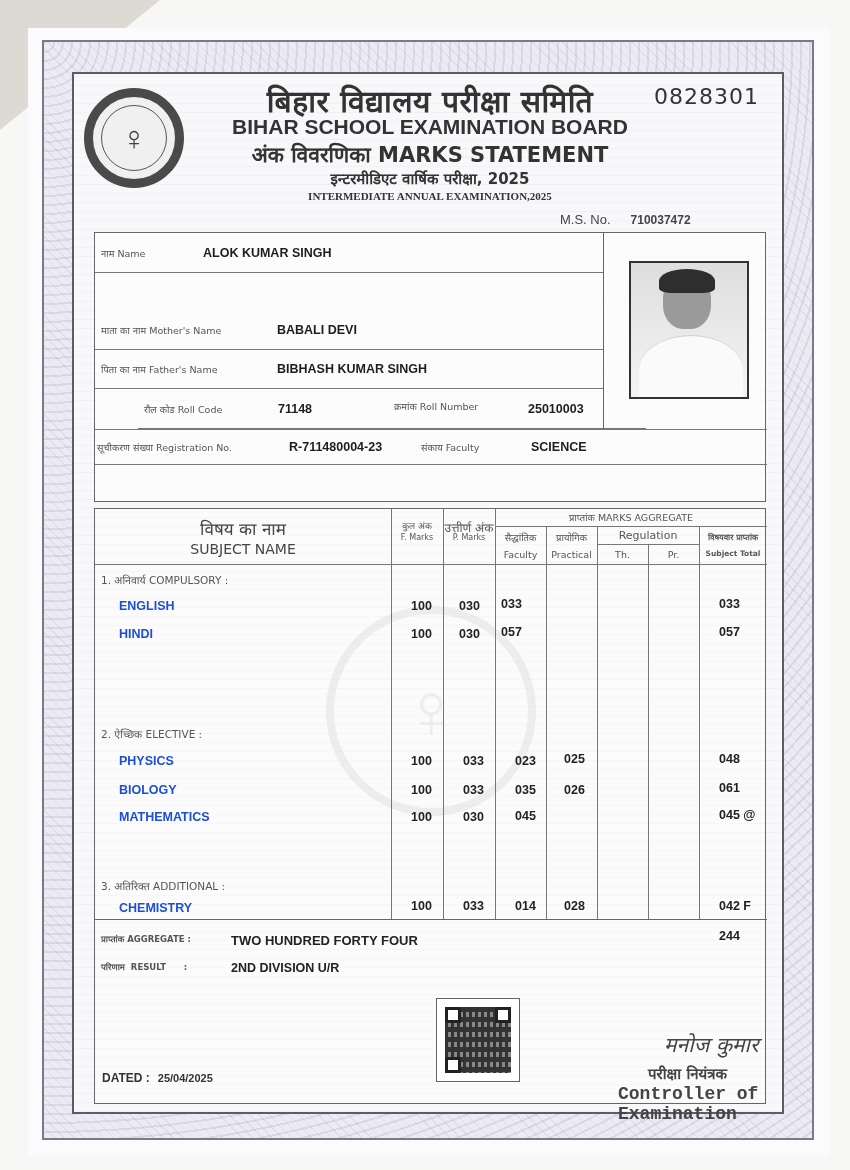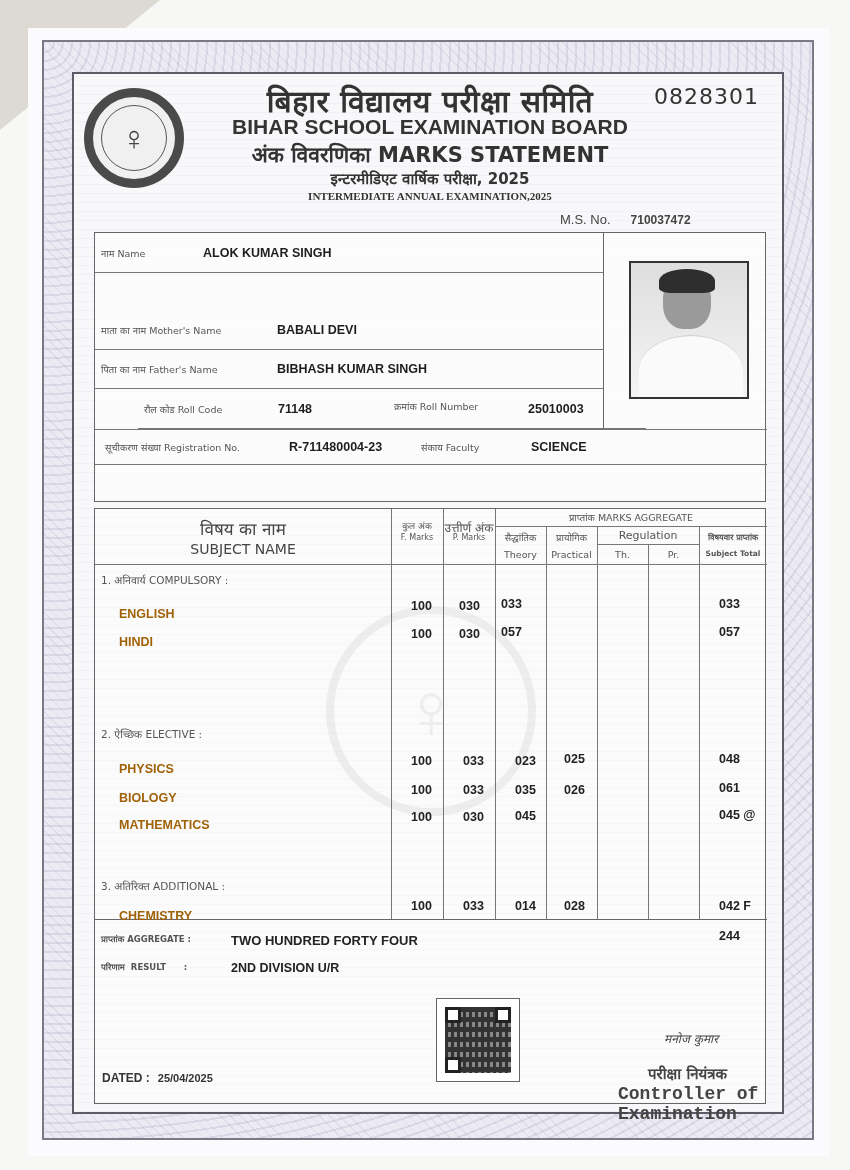--- a/index.html
+++ b/index.html
@@ -60,36 +60,36 @@
   .photo .hair { position: absolute; left: 28px; top: 6px; width: 56px; height: 24px; border-radius: 50% 50% 20% 20%; background: #2e2e2e; }
   .photo .body { position: absolute; left: 8px; top: 72px; width: 104px; height: 70px; border-radius: 50% 50% 0 0; background: #fafafa; border-top: 1px solid #cfcfcf; }
 
   
   .tbl { position: absolute; left: 94px; top: 508px; width: 672px; height: 596px; border: 1.5px solid #666; background: rgba(255,255,255,0.4); }
   .vl { position: absolute; top: 0; width: 0; border-left: 1px solid #777; }
   .hl { position: absolute; height: 0; border-top: 1px solid #777; }
   .th { position: absolute; text-align: center; color: #555; font-family: "DejaVu Sans", sans-serif; white-space: nowrap; }
   .cell { position: absolute; font-weight: bold; font-size: 12.5px; color: #222; }
   .sec { position: absolute; left: 6px; font-family: "DejaVu Sans", sans-serif; font-size: 10.5px; color: #555; }
-  .subj { position: absolute; left: 24px; font-weight: bold; font-size: 12.5px; color: #a16207; margin-top: 8px; }
+  .subj { position: absolute; left: 24px; font-weight: bold; font-size: 12.5px; color: #1d4ed8; }
   .watermark { position: absolute; left: 326px; top: 606px; width: 210px; height: 210px; border-radius: 50%; border: 8px solid rgba(120,120,120,0.18); display:flex; align-items:center; justify-content:center; }
   .watermark span { font-size: 80px; color: rgba(110,110,110,0.15); }
 
   
   .qr { position: absolute; left: 436px; top: 998px; width: 84px; height: 84px; border: 1.5px solid #666; background: #fff; display:flex; align-items:center; justify-content:center; }
   .qr-in { width: 66px; height: 66px;
     background:
       linear-gradient(90deg, #333 50%, transparent 50%) 0 0/6px 6px,
       linear-gradient(#333 50%, transparent 50%) 0 0/10px 10px,
       #888;
     position: relative; }
   .qr-in i { position: absolute; width: 16px; height: 16px; border: 3px solid #222; background: #fff; }
   .dated { position: absolute; left: 102px; top: 1071px; font-weight: bold; font-size: 12px; color: #333; }
   .dated b { margin-left: 8px; font-size: 11px; }
-  .sign { position: absolute; left: 664px; top: 1030px; font-family: "DejaVu Serif", serif; font-style: italic; font-size: 12px; color: #444; text-align: right; }
+  .sign { position: absolute; left: 664px; top: 1030px; font-family: "DejaVu Serif", serif; font-style: italic; font-size: 21px; color: #444; text-align: right; }
   .ctrl-hi { position: absolute; left: 648px; top: 1063px; font-family: "DejaVu Sans", sans-serif; font-size: 15px; font-weight: bold; color: #444; }
   .ctrl-en { position: absolute; left: 618px; top: 1084px; font-family: Liberation Mono, monospace; font-size: 18px; font-weight: bold; color: #444; }
 </style>
 </head>
 <body>
 
 <div class="scan-corner"></div>
 <div class="sheet"></div>
 <div class="guilloche"></div>
 <div class="inner"></div>
@@ -127,21 +127,21 @@
     <span class="val" style="left:390px">25010003</span>
   </div>
   <div class="photo-box">
     <div class="photo">
       <div class="head"></div>
         <div class="hair"></div>
         <div class="body"></div>
     </div>
   </div>
   <div class="row" style="top:196px;width:672px;height:36px;border-top:1.5px solid #777;">
-    <span class="lbl" style="left:10px">सूचीकरण संख्या  Registration No.</span>
+    <span class="lbl" style="left:2px">सूचीकरण संख्या  Registration No.</span>
     <span class="val" style="left:194px">R-711480004-23</span>
     <span class="lbl" style="left:326px">संकाय Faculty</span>
     <span class="val" style="left:436px">SCIENCE</span>
   </div>
 </div>
 
 <div class="watermark">
     <span>♀</span>
   </div>
 
@@ -161,21 +161,21 @@
   <div class="hl" style="left:0;top:410px;width:672px;border-top:1.5px solid #666;"></div>
 
   <div class="th" style="left:0;top:8px;width:296px;font-size:17px;color:#444">विषय का नाम</div>
   <div class="th" style="left:0;top:32px;width:296px;font-size:14px;color:#444">SUBJECT NAME</div>
   <div class="th" style="left:296px;top:10px;width:52px;font-size:9px">कुल अंक</div>
   <div class="th" style="left:296px;top:24px;width:52px;font-size:8px">F. Marks</div>
   <div class="th" style="left:348px;top:10px;width:52px;font-size:12px">उत्तीर्ण अंक</div>
   <div class="th" style="left:348px;top:24px;width:52px;font-size:8px">P. Marks</div>
   <div class="th" style="left:400px;top:2px;width:272px;font-size:9.5px">प्राप्तांक MARKS AGGREGATE</div>
   <div class="th" style="left:400px;top:22px;width:51px;font-size:9.5px">सैद्धांतिक</div>
-  <div class="th" style="left:400px;top:40px;width:51px;font-size:9.5px">Theory</div>
+  <div class="th" style="left:400px;top:40px;width:51px;font-size:9.5px">Faculty</div>
   <div class="th" style="left:451px;top:22px;width:51px;font-size:9.5px">प्रायोगिक</div>
   <div class="th" style="left:451px;top:40px;width:51px;font-size:9.5px">Practical</div>
   <div class="th" style="left:502px;top:20px;width:102px;font-size:11px">Regulation</div>
   <div class="th" style="left:502px;top:40px;width:51px;font-size:9.5px">Th.</div>
   <div class="th" style="left:553px;top:40px;width:51px;font-size:9.5px">Pr.</div>
   <div class="th" style="left:604px;top:22px;width:68px;font-size:8px;font-weight:bold">विषयवार प्राप्तांक</div>
   <div class="th" style="left:604px;top:40px;width:68px;font-size:7.5px;font-weight:bold">Subject Total</div>
 
   <div class="sec" style="top:64px">1.  अनिवार्य COMPULSORY :</div>
   <div>

